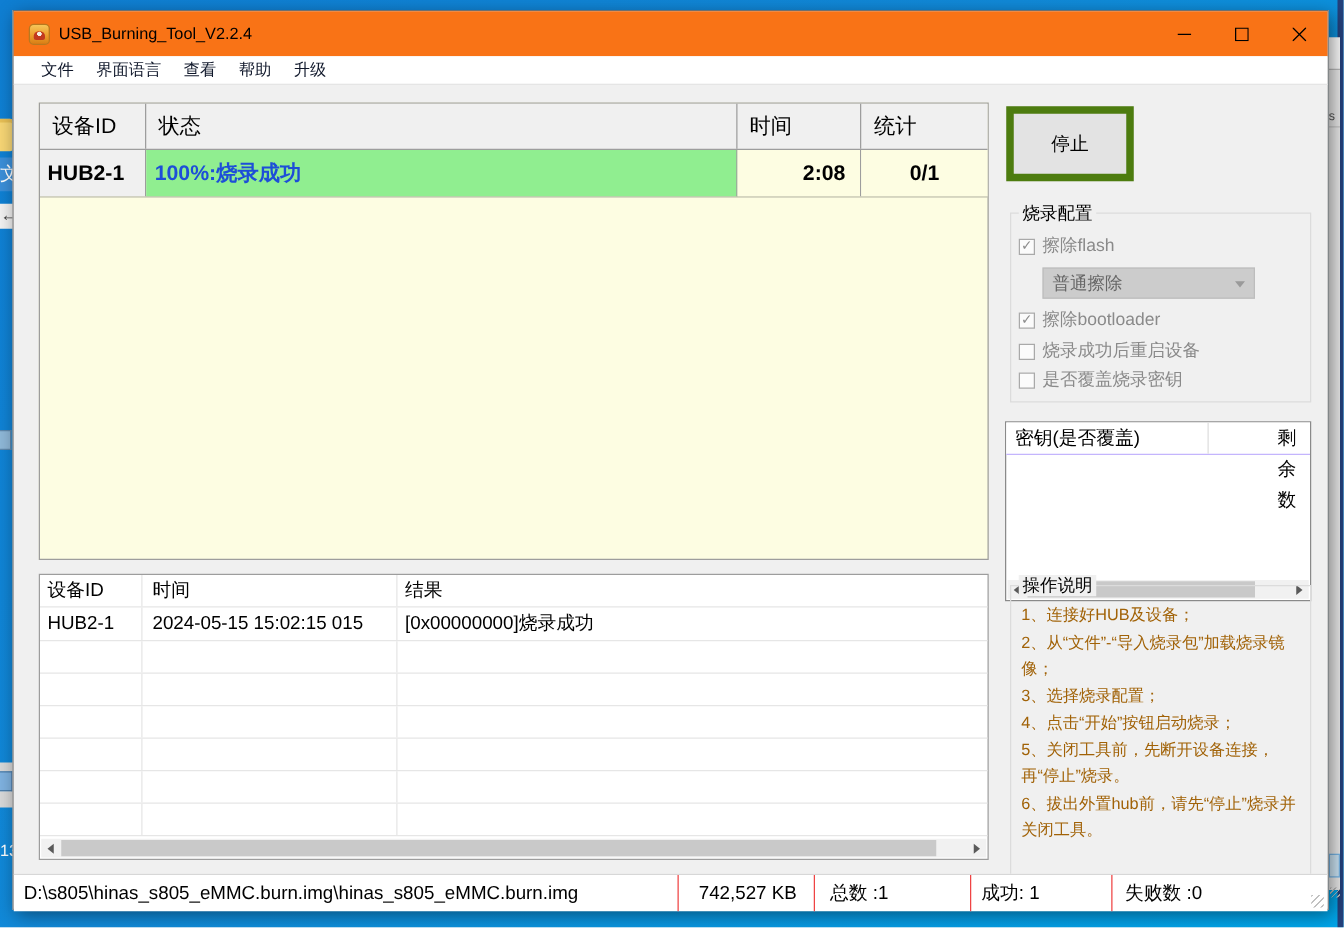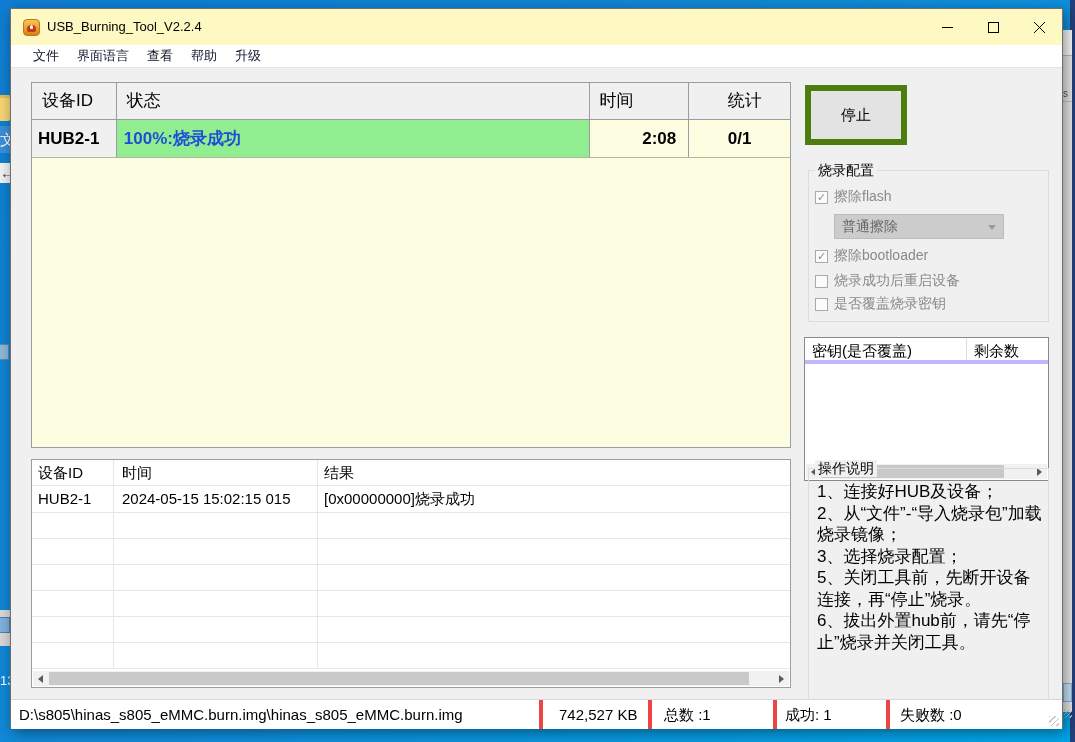--- a/index.html
+++ b/index.html
@@ -20,21 +20,21 @@
   .right-strip { position:absolute; left:1063px; top:30px; width:9px; height:682px; background:#ececec; }
   .right-strip-white { position:absolute; left:1063px; top:30px; width:9px; height:26px; background:#fdfdfd; border-bottom:1px solid #bdbdbd; }
   .right-strip-s { position:absolute; left:1063px; top:88px; width:9px; height:14px; font-size:10px; color:#555; overflow:hidden; border-bottom:1px solid #c9c9c9; }
   .right-sel { position:absolute; left:1063px; top:683px; width:9px; height:19px; background:#cfe8f8; border:1px solid #7ab8e8; }
   .right-grip { position:absolute; left:1064px; top:710px; width:8px; height:8px;
       background: repeating-linear-gradient(135deg,#bbb 0 1px,transparent 1px 3px); }
 
   
   .window { position:absolute; left:10px; top:8px; width:1053px; height:720px; background:#f0f0f0;
             border:1px solid #6f6f6f; box-shadow: 3px 4px 14px rgba(0,0,0,.45); }
-  .titlebar { position:absolute; left:0; top:0; width:100%; height:36px; background:#fef9c3; }
+  .titlebar { position:absolute; left:0; top:0; width:100%; height:36px; background:#f97316; }
   .app-icon { position:absolute; left:12px; top:10px; width:17px; height:17px; border-radius:4px;
               background: linear-gradient(180deg,#f6c659 0%,#ec9e2c 55%,#d97f15 100%); border:1px solid #b8791f; }
   .app-icon::after { content:""; position:absolute; left:3px; top:5px; width:9px; height:7px; border-radius:50% 50% 2px 2px;
               background: radial-gradient(circle at 50% 30%, #f3f0e4 0 25%, #c23a1e 30%); }
   .title-text { position:absolute; left:36px; top:0; height:36px; line-height:36px; font-size:13px; color:#000; }
   .win-controls { position:absolute; right:0; top:0; height:36px; display:flex; }
   .win-btn { width:46px; height:36px; display:flex; align-items:center; justify-content:center; }
   .win-btn svg { display:block; }
 
   .menubar { position:absolute; left:0; top:36px; width:100%; height:22px; background:#ffffff; display:flex; padding-left:13px; }
@@ -42,21 +42,21 @@
   .menu-sep { position:absolute; left:0; top:58px; width:100%; height:1px; background:#ffffff; border-bottom:1px solid #e5e5e5; }
 
   .client { position:absolute; left:0; top:59px; width:100%; height:631px; background:#f0f0f0; }
 
   
   .dev-table { position:absolute; left:20px; top:14px; width:760px; height:366px;
                background:#fdfde2; border:1px solid #9d9d9d; }
   .dev-head { position:absolute; left:0; top:0; width:100%; height:37px; background:#f0f0f0; display:flex; border-bottom:1px solid #9d9d9d; }
   .dev-hcell { font-size:17px; color:#000; line-height:36px; padding-left:10px; border-right:1px solid #9d9d9d; }
   .dev-hcell:last-child { border-right:none; }
-  .w-id{ width:85px; } .w-status{ width:474px; } .w-time{ width:100px; } .w-stat{ width:101px;text-align:center; }
+  .w-id{ width:85px; } .w-status{ width:474px; } .w-time{ width:100px; } .w-stat{ width:101px; }
   .dev-row { position:absolute; left:0; top:37px; width:100%; height:38px; display:flex; border-bottom:1px solid #b5b5a4; }
   .dev-cell { font-size:17px; font-weight:600; line-height:37px; border-right:1px solid #9d9d9d; }
   .dev-cell:last-child { border-right:none; }
   .cell-id { background:#f0f0f0; padding-left:6px; color:#000; }
   .cell-status { background:#90ee90; padding-left:7px; color:#1d4ed8; }
   .cell-time { background:#fdfde2; text-align:right; padding-right:12px; color:#000; }
   .cell-stat { background:#fdfde2; text-align:center; color:#000; }
 
   
   .btn { position:absolute; height:60px; background:#e3e3e3; font-size:15px; color:#000;
@@ -72,55 +72,55 @@
   .cbx { width:13px; height:13px; border:1px solid #a9a9a9; background:#fbfbfb; margin-right:6px;
          font-size:11px; line-height:11px; text-align:center; color:#8c8c8c; }
   .cb-label { font-size:14px; color:#8a8a8a; white-space:nowrap; }
   .dd { position:absolute; left:25px; top:43px; width:170px; height:25px; background:#cccccc; border:1px solid #bdbdbd; }
   .dd-text { font-size:14px; color:#666; line-height:23px; padding-left:7px; }
   .dd-arrow { position:absolute; right:7px; top:10px; width:0; height:0;
               border-left:4px solid transparent; border-right:4px solid transparent; border-top:5px solid #9a9a9a; }
 
   
   .key-table { position:absolute; left:793px; top:269px; width:245px; height:144px; background:#fff; border:1px solid #8a8a8a; }
-  .key-head { position:absolute; left:0; top:0; width:100%; height:26px; display:flex; border-bottom:4px solid #c4b5fd; background:#fff; }
+  .key-head { position:absolute; left:0; top:0; width:100%; height:26px; display:flex; border-bottom:1px solid #c4b5fd; background:#fff;gap:48px; }
   .key-hcell { font-size:15px; color:#000; line-height:25px; padding-left:7px; }
   .key-col1 { width:162px; border-right:1px solid #dedede; }
   .key-col2 { flex:1; }
   .hscroll { position:absolute; left:1px; bottom:1px; height:15px; background:#f1f1f1; display:flex; align-items:center; }
   .hs-key { width:241px; }
   .hs-arrow { width:15px; height:15px; position:relative; }
   .hs-arrow::after { content:""; position:absolute; top:4px; width:0; height:0;
       border-top:4px solid transparent; border-bottom:4px solid transparent; }
   .hs-left::after { left:5px; border-right:5px solid #5a5a5a; }
   .hs-right::after { right:5px; border-left:5px solid #5a5a5a; }
   .hs-track { position:relative; flex:1; height:15px; }
   .hs-thumb { position:absolute; top:1px; height:13px; background:#c9c9c9; }
   .key-thumb { left:1px; width:182px; }
 
   
   .gb-instr { left:797px; top:400px; width:241px; height:237px; }
-  .instr-body { position:absolute; left:8px; top:12px; width:227px; font-size:17px; color:#000000; line-height:21.5px; }
+  .instr-body { position:absolute; left:8px; top:12px; width:227px; font-size:13px; color:#a16207; line-height:21.5px; }
 
   
   .log-table { position:absolute; left:20px; top:391px; width:760px; height:229px; background:#fff; border:1px solid #9d9d9d; }
   .log-head { position:absolute; left:0; top:0; width:100%; height:26px; display:flex; border-bottom:1px solid #e6e6e6; }
   .log-hcell { font-size:15px; color:#000; line-height:25px; }
   .lw1 { width:82px; padding-left:6px; border-right:1px solid #e6e6e6; }
   .lw2 { width:204px; padding-left:8px; border-right:1px solid #e6e6e6; }
   .lw3 { flex:1; padding-left:6px; }
   .log-row { position:absolute; left:0; width:100%; height:26px; display:flex; border-bottom:1px solid #e6e6e6; }
   .log-cell { font-size:15px; color:#000; line-height:25px; }
   .log-data { top:26px; height:27px; }
   .hs-log { width:756px; }
   .log-thumb { left:1px; width:700px; }
 
   
   .statusbar { position:absolute; left:0; top:690px; width:100%; height:30px; background:#ffffff; border-top:1px solid #d7d7d7; }
-  .sb-seg { position:absolute; top:0; height:29px; line-height:29px; font-size:15px; color:#000; border-right:4px solid #ef4444; white-space:nowrap; overflow:hidden; }
+  .sb-seg { position:absolute; top:0; height:29px; line-height:29px; font-size:15px; color:#000; border-right:1px solid #ef4444; white-space:nowrap; overflow:hidden; }
   .sb-path { left:0; width:532px; padding-left:8px; }
   .sb-size { left:532px; width:109px; padding-left:16px; }
   .sb-total { left:641px; width:125px; padding-left:12px; }
   .sb-success { left:766px; width:113px; padding-left:8px; }
   .sb-failed { left:879px; width:174px; padding-left:10px; border-right:none; }
   .sb-grip { position:absolute; right:3px; bottom:3px; width:10px; height:10px;
       background: repeating-linear-gradient(135deg,#c0c0c0 0 1px,transparent 1px 4px); }
 </style>
 </head>
 <body>
@@ -233,20 +233,21 @@
           <div class="hs-arrow hs-right"></div>
         </div>
       </div>
 
       <div class="groupbox gb-instr">
         <div class="group-label">操作说明</div>
         <div class="instr-body">
           <div>1、连接好HUB及设备；</div>
           <div>2、从“文件”-“导入烧录包”加载烧录镜像；</div>
           <div>3、选择烧录配置；</div>
+          <div>4、点击“开始”按钮启动烧录；</div>
           <div>5、关闭工具前，先断开设备连接，再“停止”烧录。</div>
           <div>6、拔出外置hub前，请先“停止”烧录并关闭工具。</div>
         </div>
       </div>
 
       <div class="log-table">
         <div class="log-head">
           <div class="log-hcell lw1">设备ID</div>
           <div class="log-hcell lw2">时间</div>
           <div class="log-hcell lw3">结果</div>

